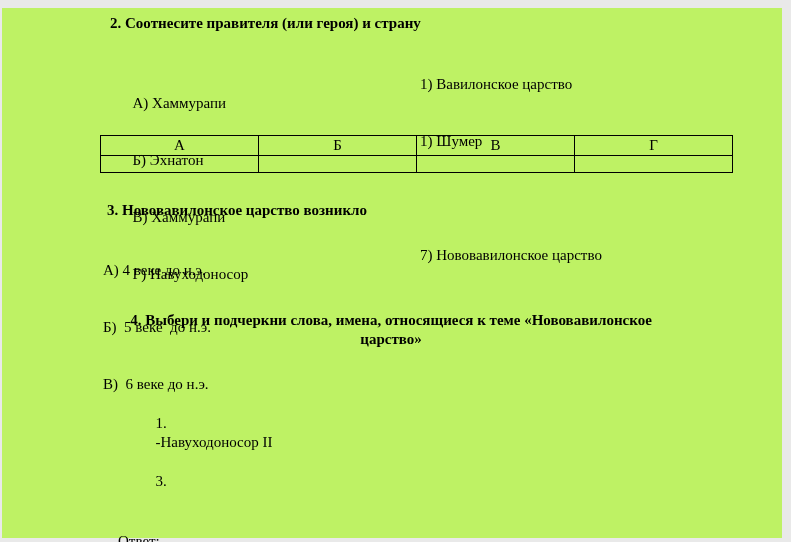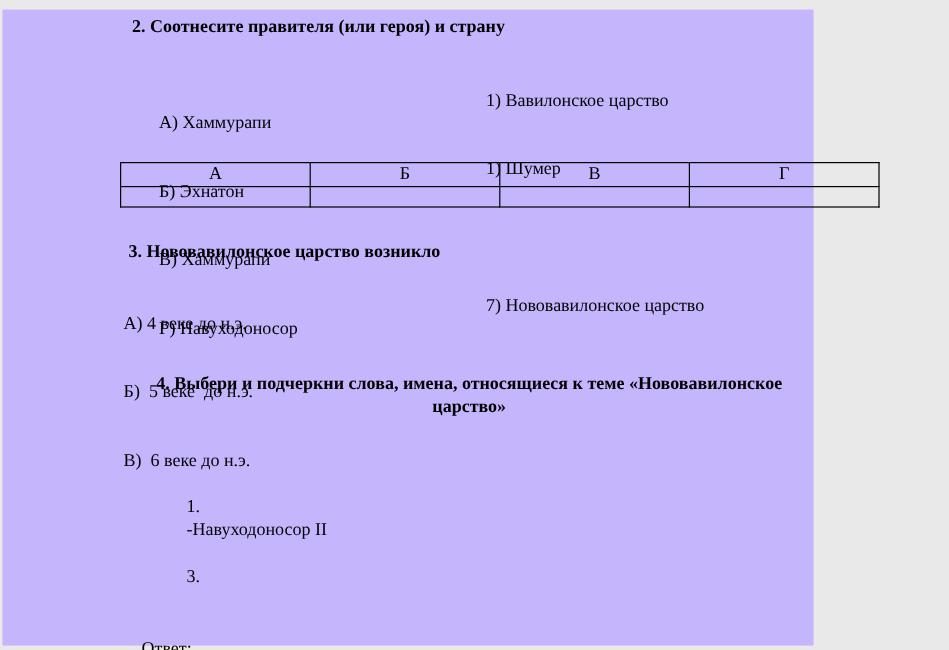--- a/index.html
+++ b/index.html
@@ -7,32 +7,32 @@
   body {
     background: #e9e9e9;
     font-family: "Liberation Serif", "DejaVu Serif", serif;
     color: #000;
     position: relative;
     overflow: hidden;
   }
   .page {
     position: absolute;
     left: 2px; top: 8px;
-    width: 676px; height: 530px;
-    background: #c4b5fd;
+    width: 780px; height: 530px;
+    background: #bef264;
   }
   .abs { position: absolute; }
   .bold { font-weight: bold; }
   .txt { font-size: 15px; line-height: 19px; white-space: pre-wrap; }
 
   
   .q2-title { left: 108px; top: 6px; }
   .q2-rows { left: 108px; top: 29px; width: 600px; }
   .q2-row { position: relative; height: 19px; }
-  .q2-right { position: absolute; left: 295px; top: 0; text-align: center; }
+  .q2-right { position: absolute; left: 310px; top: 0; text-align: center; }
 
   
   .answer-table {
     position: absolute;
     left: 98px; top: 127px;
     width: 633px;
     border-collapse: collapse;
     table-layout: fixed;
     font-size: 15px;
   }

